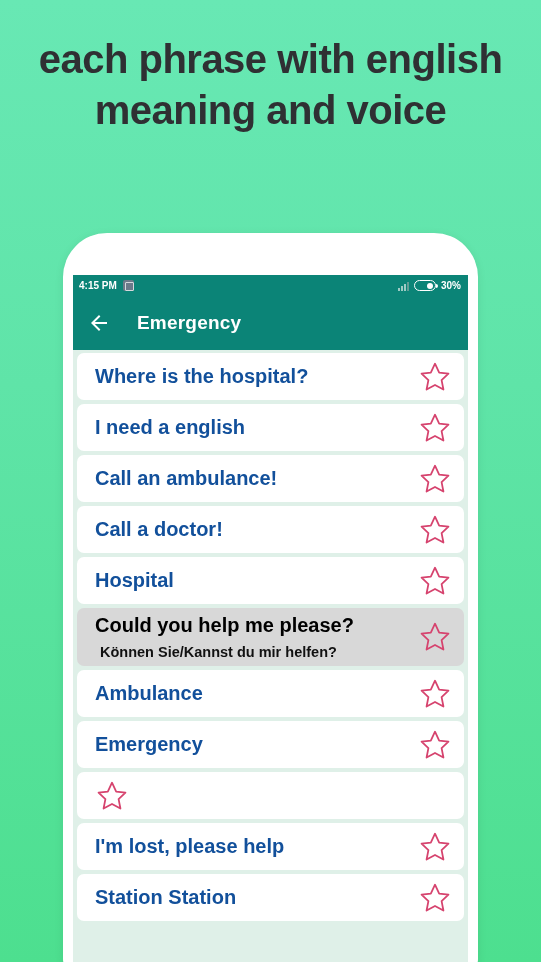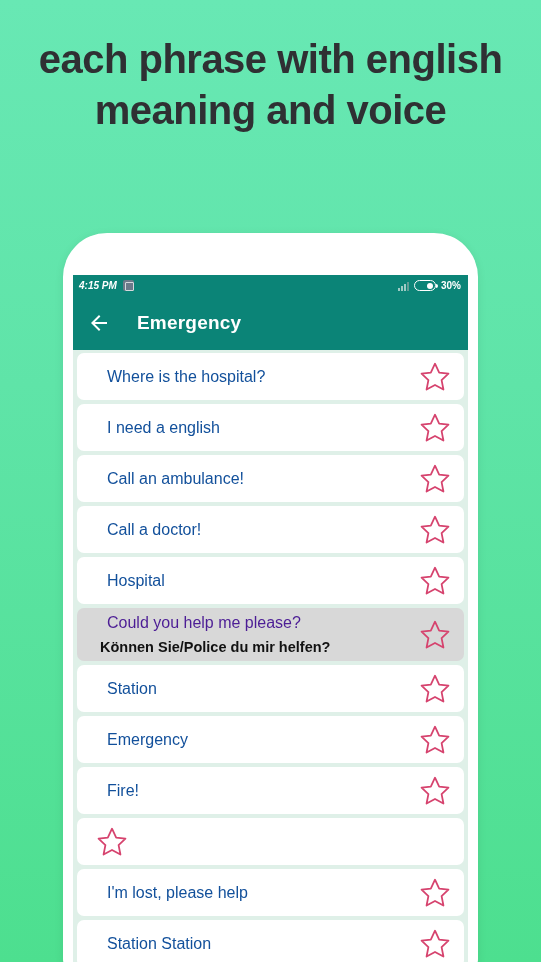--- a/index.html
+++ b/index.html
@@ -55,21 +55,21 @@
     height:21px;
     background:#0b8477;
     display:flex;
     align-items:center;
     justify-content:space-between;
     padding:0 7px 0 6px;
     color:#ffffff;
     font-size:10px;
     font-weight:bold;
   }
-  .sb-left { display:flex; align-items:center; gap:6px;font-style:italic; }
+  .sb-left { display:flex; align-items:center; gap:6px; }
   .sb-right { display:flex; align-items:flex-end; gap:5px; }
 
   .sb-appicon {
     width:11px; height:11px;
     background:#6b7a8a;
     border-radius:2px;
     display:inline-block;
     position:relative;
   }
   .sb-appicon::after{
@@ -141,26 +141,25 @@
     justify-content:space-between;
     padding:6px 12px 6px 18px;
     cursor:pointer;
   }
   .row.selected { background:#d8d8d8; }
 
   .row-texts { display:flex; flex-direction:column; gap:7px; min-width:0; }
 
   .phrase-en {
     color:#12509b;
-    font-size:16px;
-    font-weight:normal;
+    font-size:20px;
+    font-weight:bold;
     white-space:nowrap;
-    margin-left:12px;
-  }
-  .row.selected .phrase-en { color:#4c1d95; }
+  }
+  .row.selected .phrase-en { color:#000000; }
 
   .phrase-tr {
     color:#111111;
     font-size:14.5px;
     font-weight:bold;
     white-space:nowrap;
     padding-left:5px;
   }
 
   .star { width:34px; height:34px; flex:none; cursor:pointer; }
@@ -236,51 +235,43 @@
           <div class="row-texts">
             <div class="phrase-en">Hospital</div>
           </div>
   <svg class="star" viewBox="0 0 24 24">
     <path d="M12 2.6l2.95 6.3 6.55.75-4.85 4.6 1.3 6.6L12 17.6 6.05 20.85l1.3-6.6L2.5 9.65l6.55-.75z" fill="none" stroke="#d6436e" stroke-width="1.25" stroke-linejoin="round"></path>
   </svg>
 </div>
         <div class="row selected">
           <div class="row-texts">
             <div class="phrase-en">Could you help me please?</div>
-            <div class="phrase-tr">Können Sie/Police du mir helfen?</div>
-          </div>
-  <svg class="star" viewBox="0 0 24 24">
-    <path d="M12 2.6l2.95 6.3 6.55.75-4.85 4.6 1.3 6.6L12 17.6 6.05 20.85l1.3-6.6L2.5 9.65l6.55-.75z" fill="none" stroke="#d6436e" stroke-width="1.25" stroke-linejoin="round"></path>
-  </svg>
-</div>
-        <div class="row">
-          <div class="row-texts">
-            <div class="phrase-en">Station</div>
+            <div class="phrase-tr">Können Sie/Kannst du mir helfen?</div>
+          </div>
+  <svg class="star" viewBox="0 0 24 24">
+    <path d="M12 2.6l2.95 6.3 6.55.75-4.85 4.6 1.3 6.6L12 17.6 6.05 20.85l1.3-6.6L2.5 9.65l6.55-.75z" fill="none" stroke="#d6436e" stroke-width="1.25" stroke-linejoin="round"></path>
+  </svg>
+</div>
+        <div class="row">
+          <div class="row-texts">
+            <div class="phrase-en">Ambulance</div>
           </div>
   <svg class="star" viewBox="0 0 24 24">
     <path d="M12 2.6l2.95 6.3 6.55.75-4.85 4.6 1.3 6.6L12 17.6 6.05 20.85l1.3-6.6L2.5 9.65l6.55-.75z" fill="none" stroke="#d6436e" stroke-width="1.25" stroke-linejoin="round"></path>
   </svg>
 </div>
         <div class="row">
           <div class="row-texts">
             <div class="phrase-en">Emergency</div>
           </div>
   <svg class="star" viewBox="0 0 24 24">
     <path d="M12 2.6l2.95 6.3 6.55.75-4.85 4.6 1.3 6.6L12 17.6 6.05 20.85l1.3-6.6L2.5 9.65l6.55-.75z" fill="none" stroke="#d6436e" stroke-width="1.25" stroke-linejoin="round"></path>
   </svg>
 </div>
         <div class="row">
-          <div class="row-texts">
-            <div class="phrase-en">Fire!</div>
-          </div>
-  <svg class="star" viewBox="0 0 24 24">
-    <path d="M12 2.6l2.95 6.3 6.55.75-4.85 4.6 1.3 6.6L12 17.6 6.05 20.85l1.3-6.6L2.5 9.65l6.55-.75z" fill="none" stroke="#d6436e" stroke-width="1.25" stroke-linejoin="round"></path>
-  </svg>
-</div>
-        <div class="row">
   <svg class="star" viewBox="0 0 24 24">
     <path d="M12 2.6l2.95 6.3 6.55.75-4.85 4.6 1.3 6.6L12 17.6 6.05 20.85l1.3-6.6L2.5 9.65l6.55-.75z" fill="none" stroke="#d6436e" stroke-width="1.25" stroke-linejoin="round"></path>
   </svg>
 </div>
         <div class="row">
           <div class="row-texts">
             <div class="phrase-en">I'm lost, please help</div>
           </div>
   <svg class="star" viewBox="0 0 24 24">
     <path d="M12 2.6l2.95 6.3 6.55.75-4.85 4.6 1.3 6.6L12 17.6 6.05 20.85l1.3-6.6L2.5 9.65l6.55-.75z" fill="none" stroke="#d6436e" stroke-width="1.25" stroke-linejoin="round"></path>

